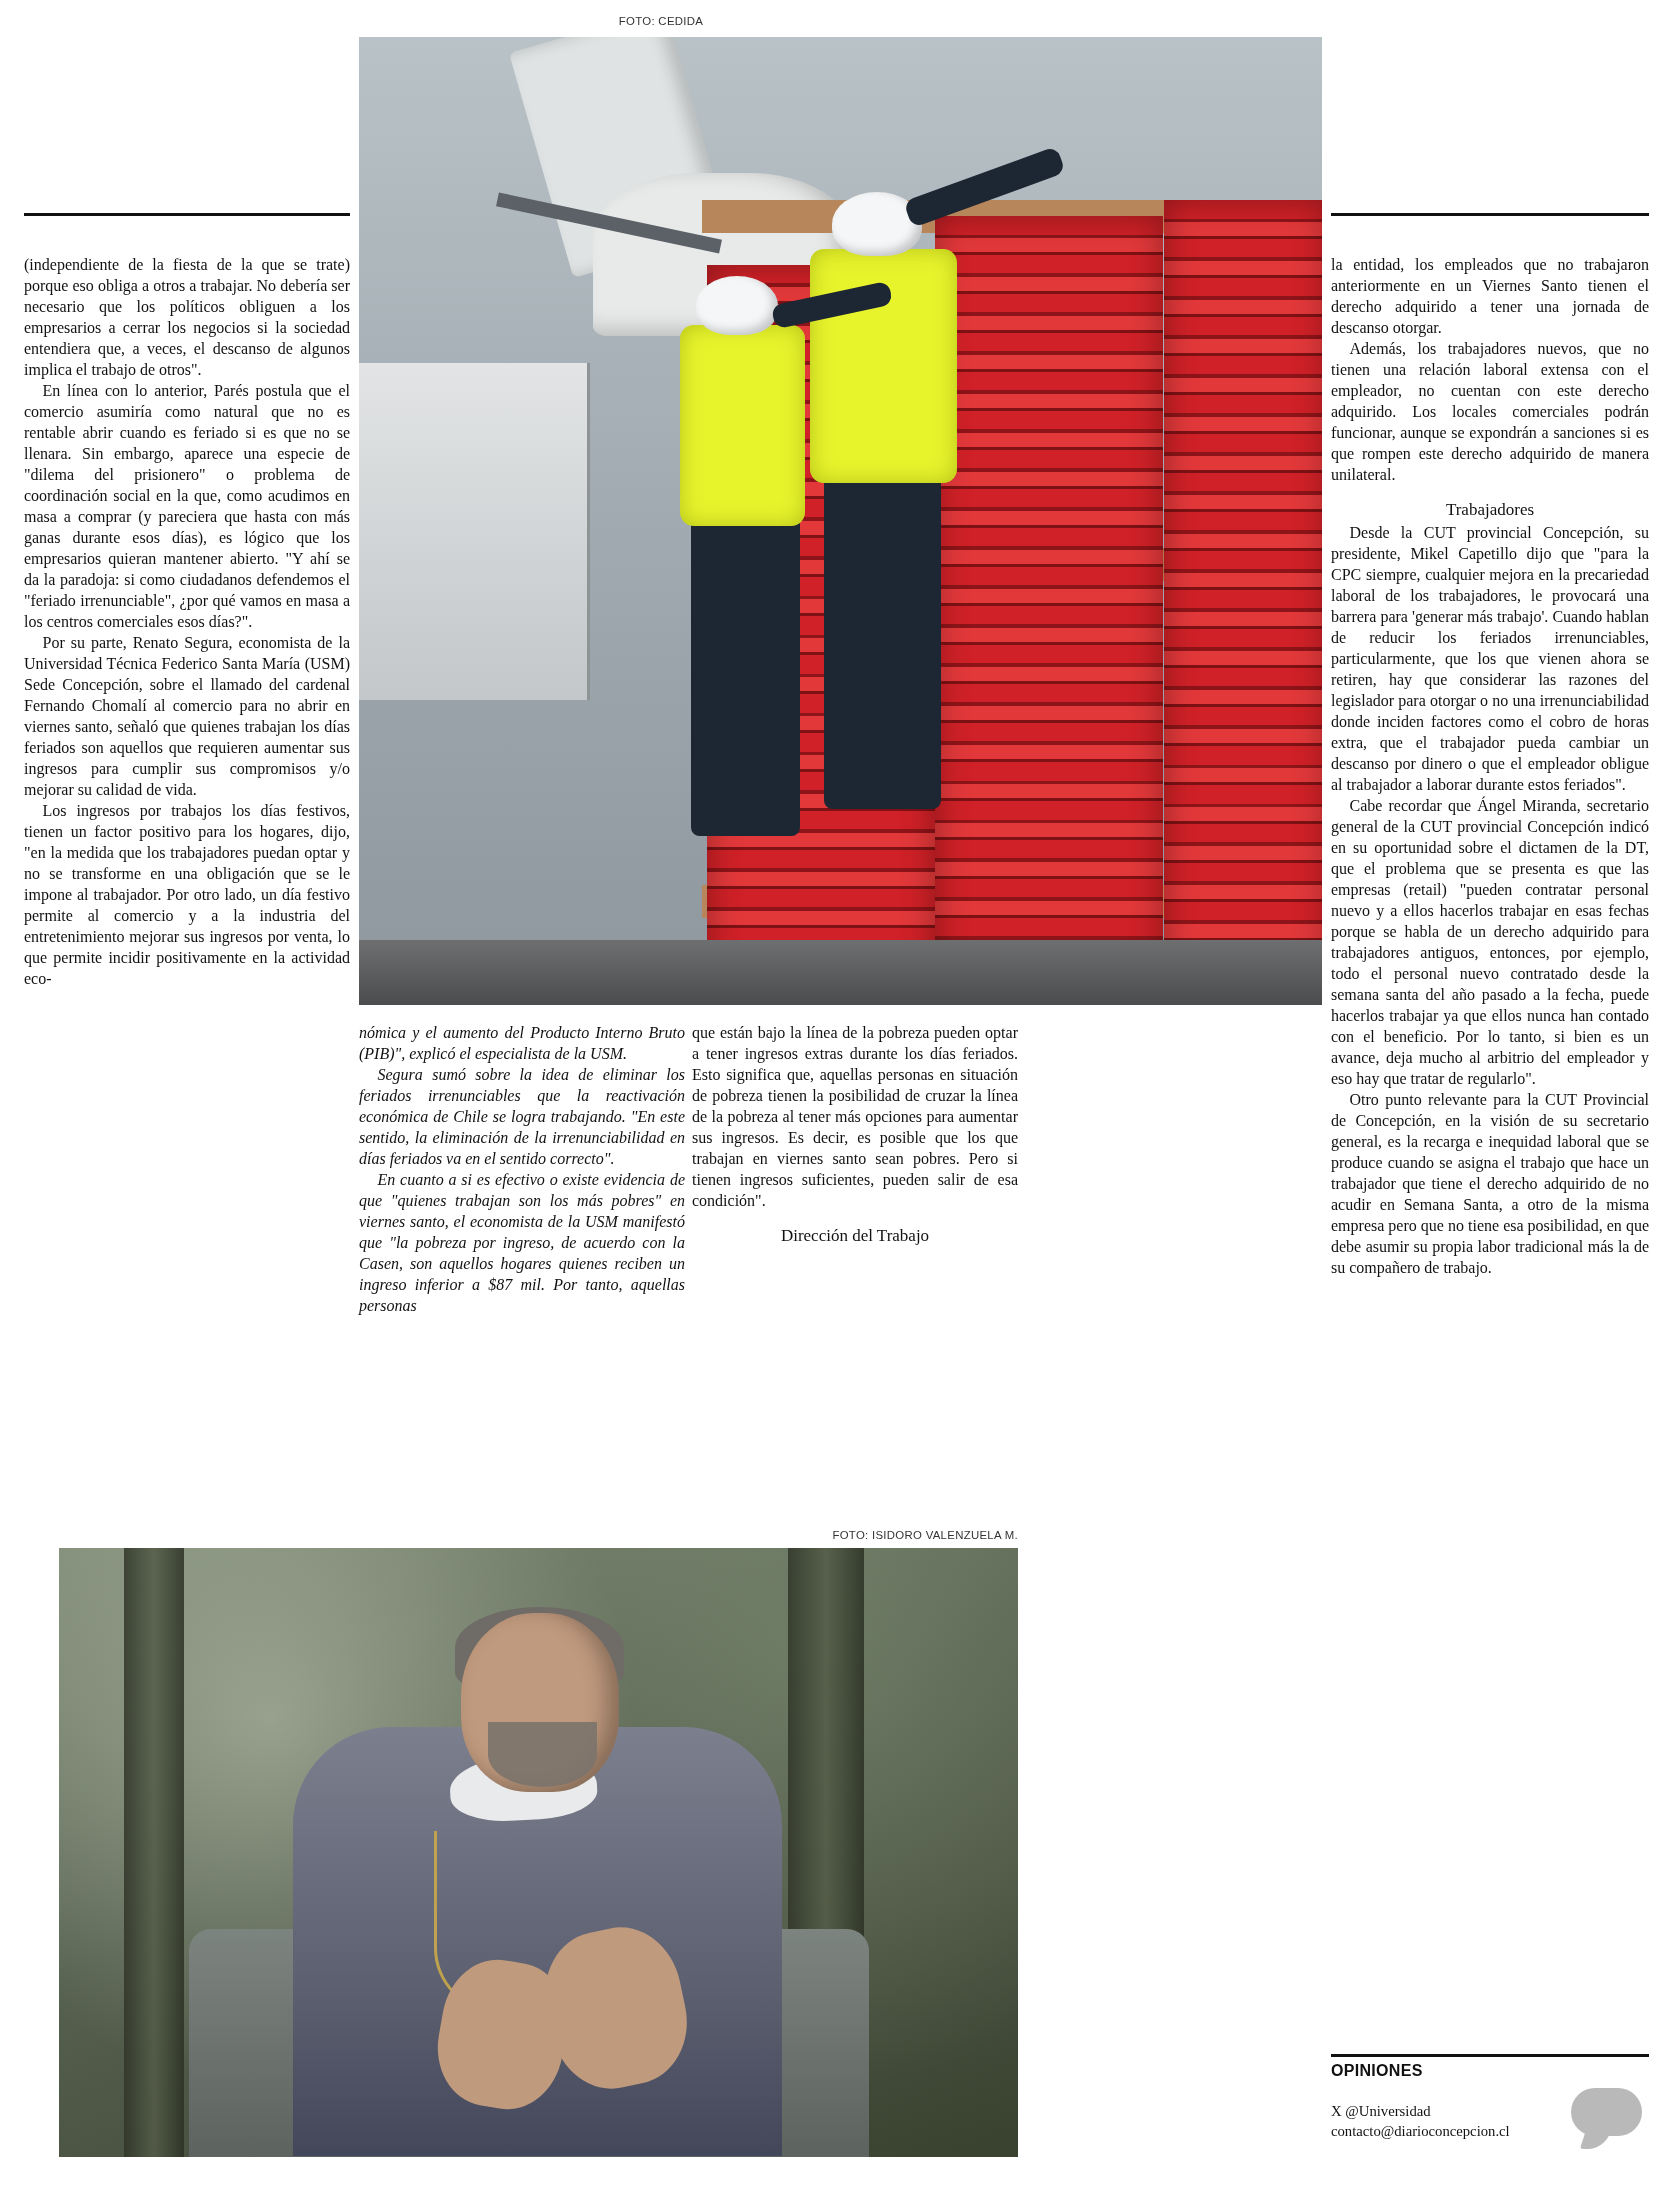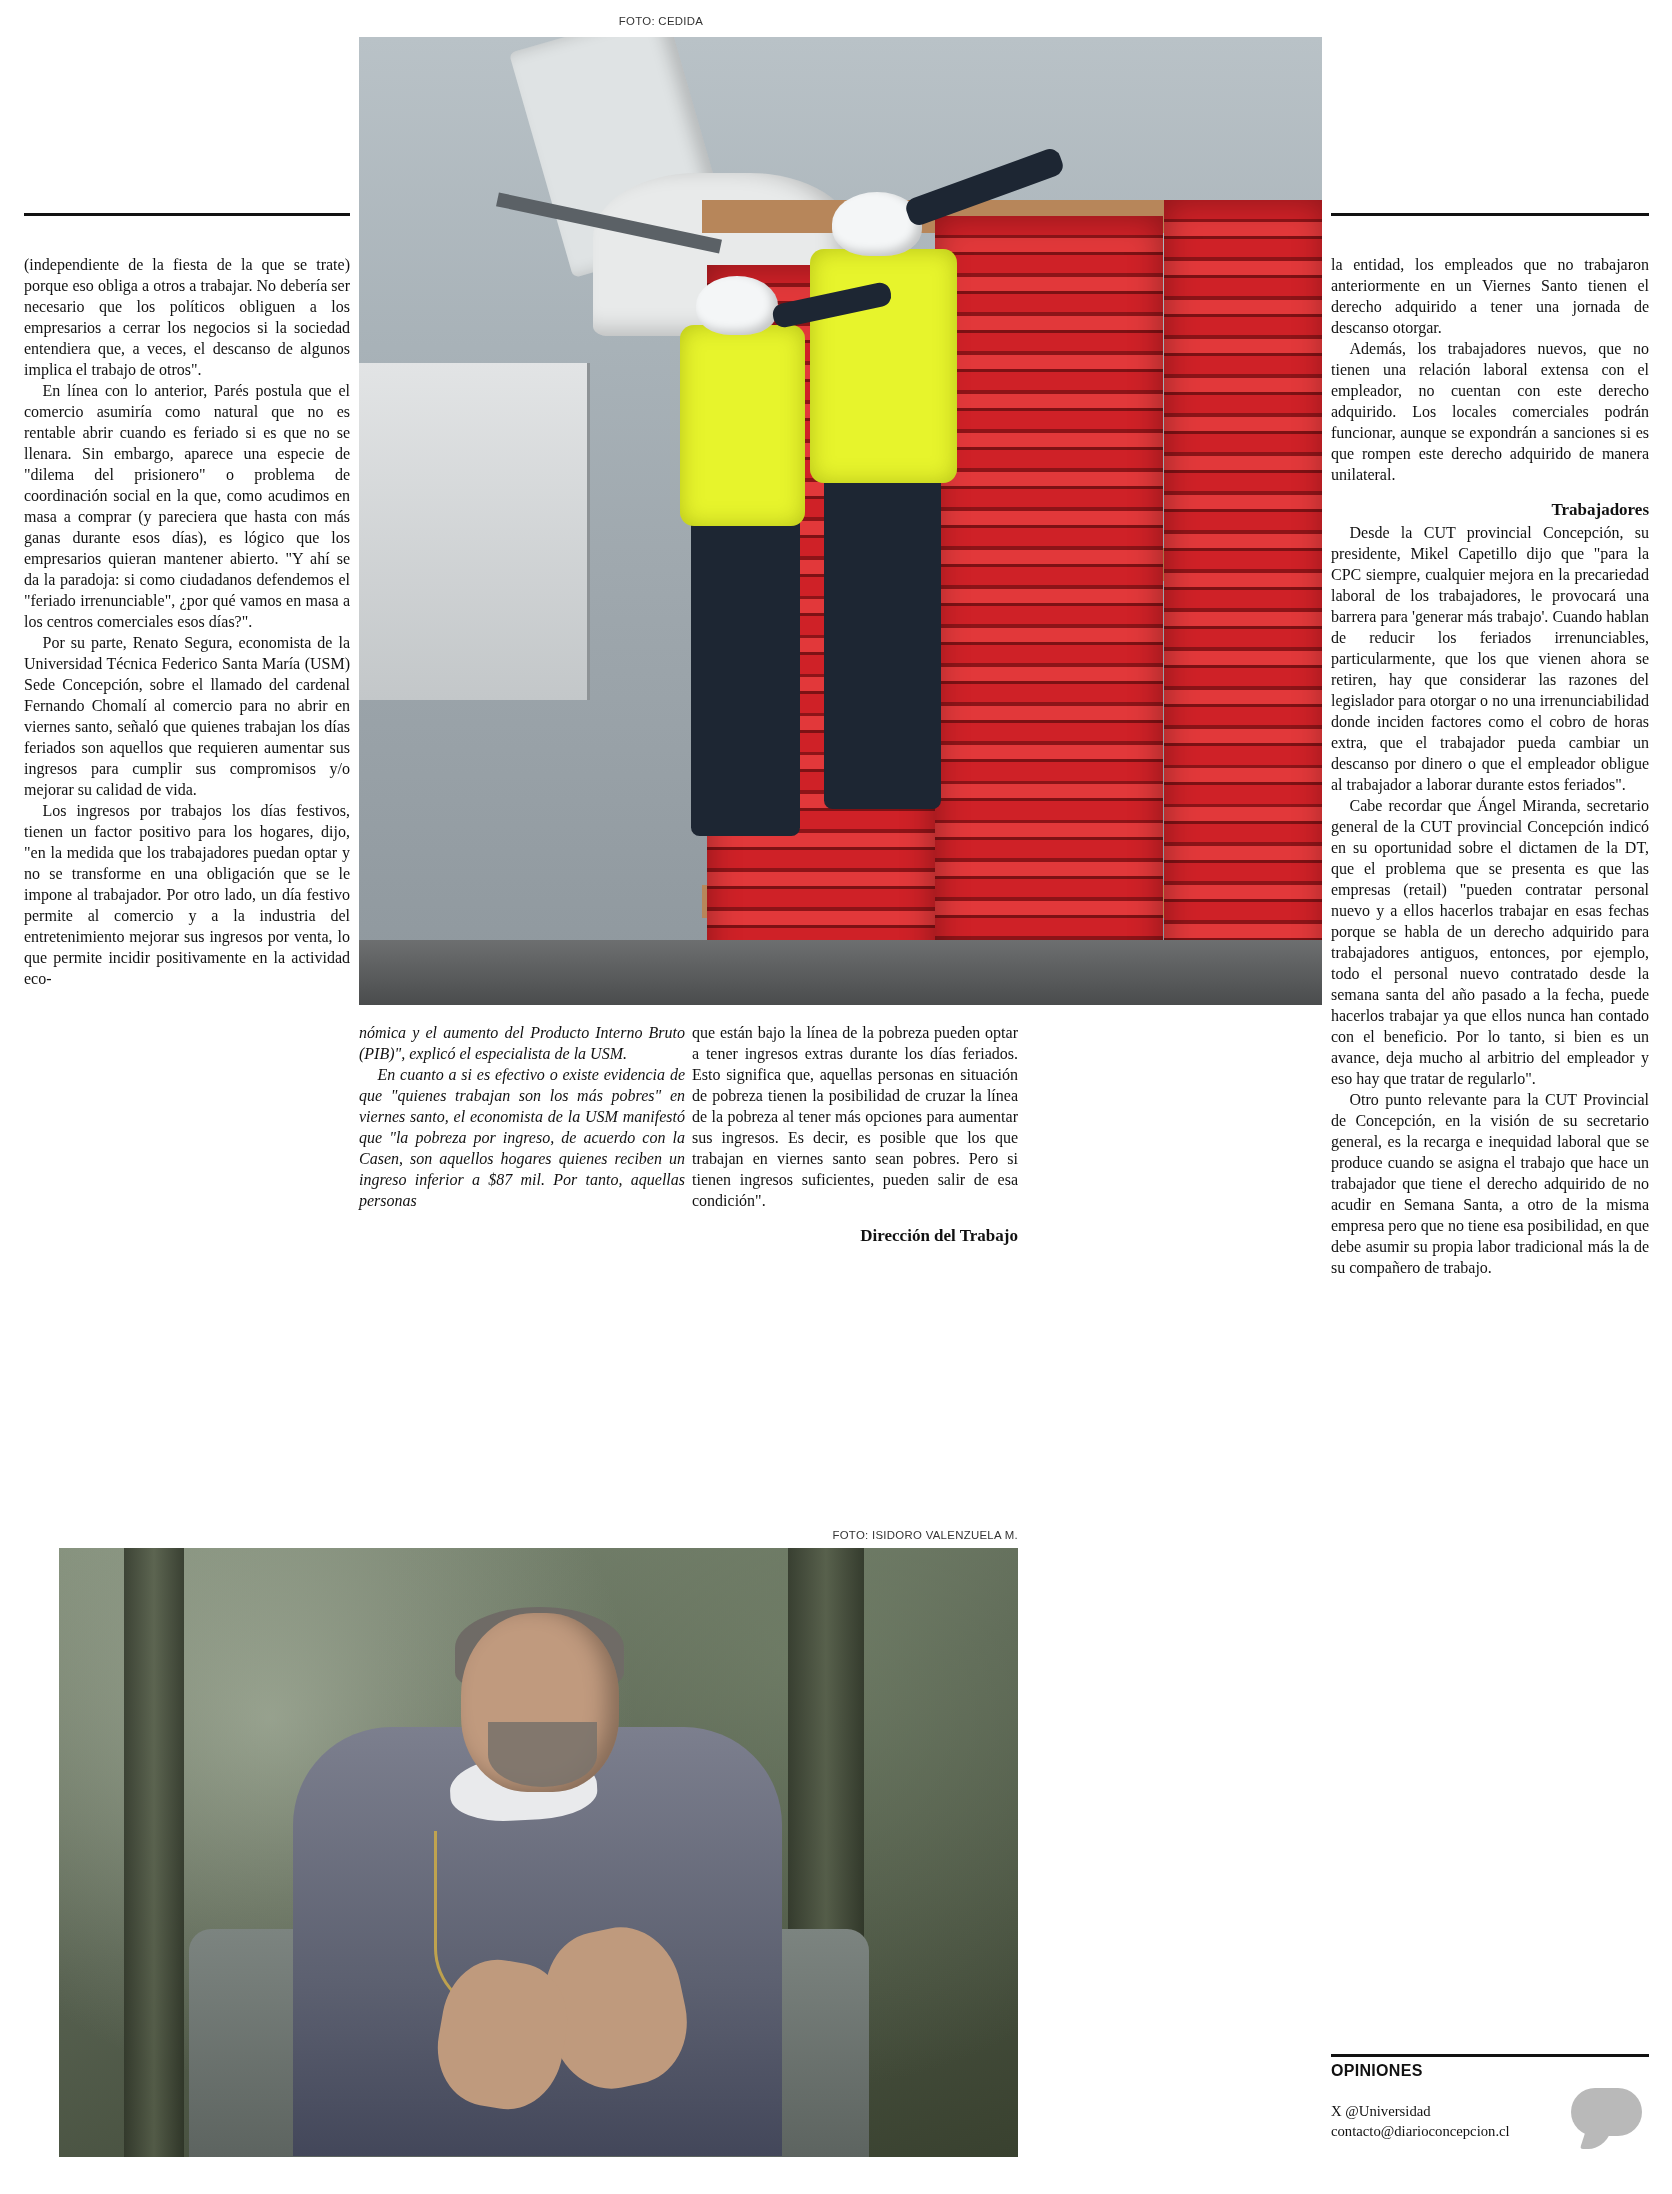--- a/index.html
+++ b/index.html
@@ -143,24 +143,24 @@
     text-align: justify;
     text-justify: inter-word;
     hyphens: auto;
     color: #111;
   }
   .col p { margin: 0; text-indent: 18.5px; }
   .col p.first { text-indent: 0; }
   .col h3 {
     font-family: "Liberation Serif", serif;
     font-size: 17px;
-    font-weight: bold;
+    font-weight: normal;
     margin: 14px 0 2.2px 0;
     text-indent: 0;
-    text-align: right;
+    text-align: center;
   }
 
   .col-1 { left: 24px;  top: 254px; width: 326px; }
   .col-2 { left: 359px; top: 1022px; width: 326px; font-style: italic; }
   .col-3 { left: 692px; top: 1022px; width: 326px; }
   .col-4 { left: 1331px; top: 254px; width: 318px; }
 
   
   .credit-bottom {
     position: absolute;
@@ -312,20 +312,21 @@
 
   <div class="col col-1">
     <p class="first">(independiente de la fiesta de la que se trate) porque eso obliga a otros a trabajar. No debería ser necesario que los políticos obliguen a los empresarios a cerrar los negocios si la sociedad entendiera que, a veces, el descanso de algunos implica el trabajo de otros".</p>
     <p>En línea con lo anterior, Parés postula que el comercio asumiría como natural que no es rentable abrir cuando es feriado si es que no se llenara. Sin embargo, aparece una especie de "dilema del prisionero" o problema de coordinación social en la que, como acudimos en masa a comprar (y pareciera que hasta con más ganas durante esos días), es lógico que los empresarios quieran mantener abierto. "Y ahí se da la paradoja: si como ciudadanos defendemos el "feriado irrenunciable", ¿por qué vamos en masa a los centros comerciales esos días?".</p>
     <p>Por su parte, Renato Segura, economista de la Universidad Técnica Federico Santa María (USM) Sede Concepción, sobre el llamado del cardenal Fernando Chomalí al comercio para no abrir en viernes santo, señaló que quienes trabajan los días feriados son aquellos que requieren aumentar sus ingresos para cumplir sus compromisos y/o mejorar su calidad de vida.</p>
     <p>Los ingresos por trabajos los días festivos, tienen un factor positivo para los hogares, dijo, "en la medida que los trabajadores puedan optar y no se transforme en una obligación que se le impone al trabajador. Por otro lado, un día festivo permite al comercio y a la industria del entretenimiento mejorar sus ingresos por venta, lo que permite incidir positivamente en la actividad eco-</p>
   </div>
 
   <div class="col col-2">
     <p class="first">nómica y el aumento del Producto Interno Bruto (PIB)", explicó el especialista de la USM.</p>
+    <p>Segura sumó sobre la idea de eliminar los feriados irrenunciables que la reactivación económica de Chile se logra trabajando. "En este sentido, la eliminación de la irrenunciabilidad en días feriados va en el sentido correcto".</p>
     <p>En cuanto a si es efectivo o existe evidencia de que "quienes trabajan son los más pobres" en viernes santo, el economista de la USM manifestó que "la pobreza por ingreso, de acuerdo con la Casen, son aquellos hogares quienes reciben un ingreso inferior a $87 mil. Por tanto, aquellas personas</p>
   </div>
 
   <div class="col col-3">
     <p class="first">que están bajo la línea de la pobreza pueden optar a tener ingresos extras durante los días feriados. Esto significa que, aquellas personas en situación de pobreza tienen la posibilidad de cruzar la línea de la pobreza al tener más opciones para aumentar sus ingresos. Es decir, es posible que los que trabajan en viernes santo sean pobres. Pero si tienen ingresos suficientes, pueden salir de esa condición".</p>
     <h3>Dirección del Trabajo</h3>
   </div>
 
   <div class="col col-4">
     <p class="first">la entidad, los empleados que no trabajaron anteriormente en un Viernes Santo tienen el derecho adquirido a tener una jornada de descanso otorgar.</p>

